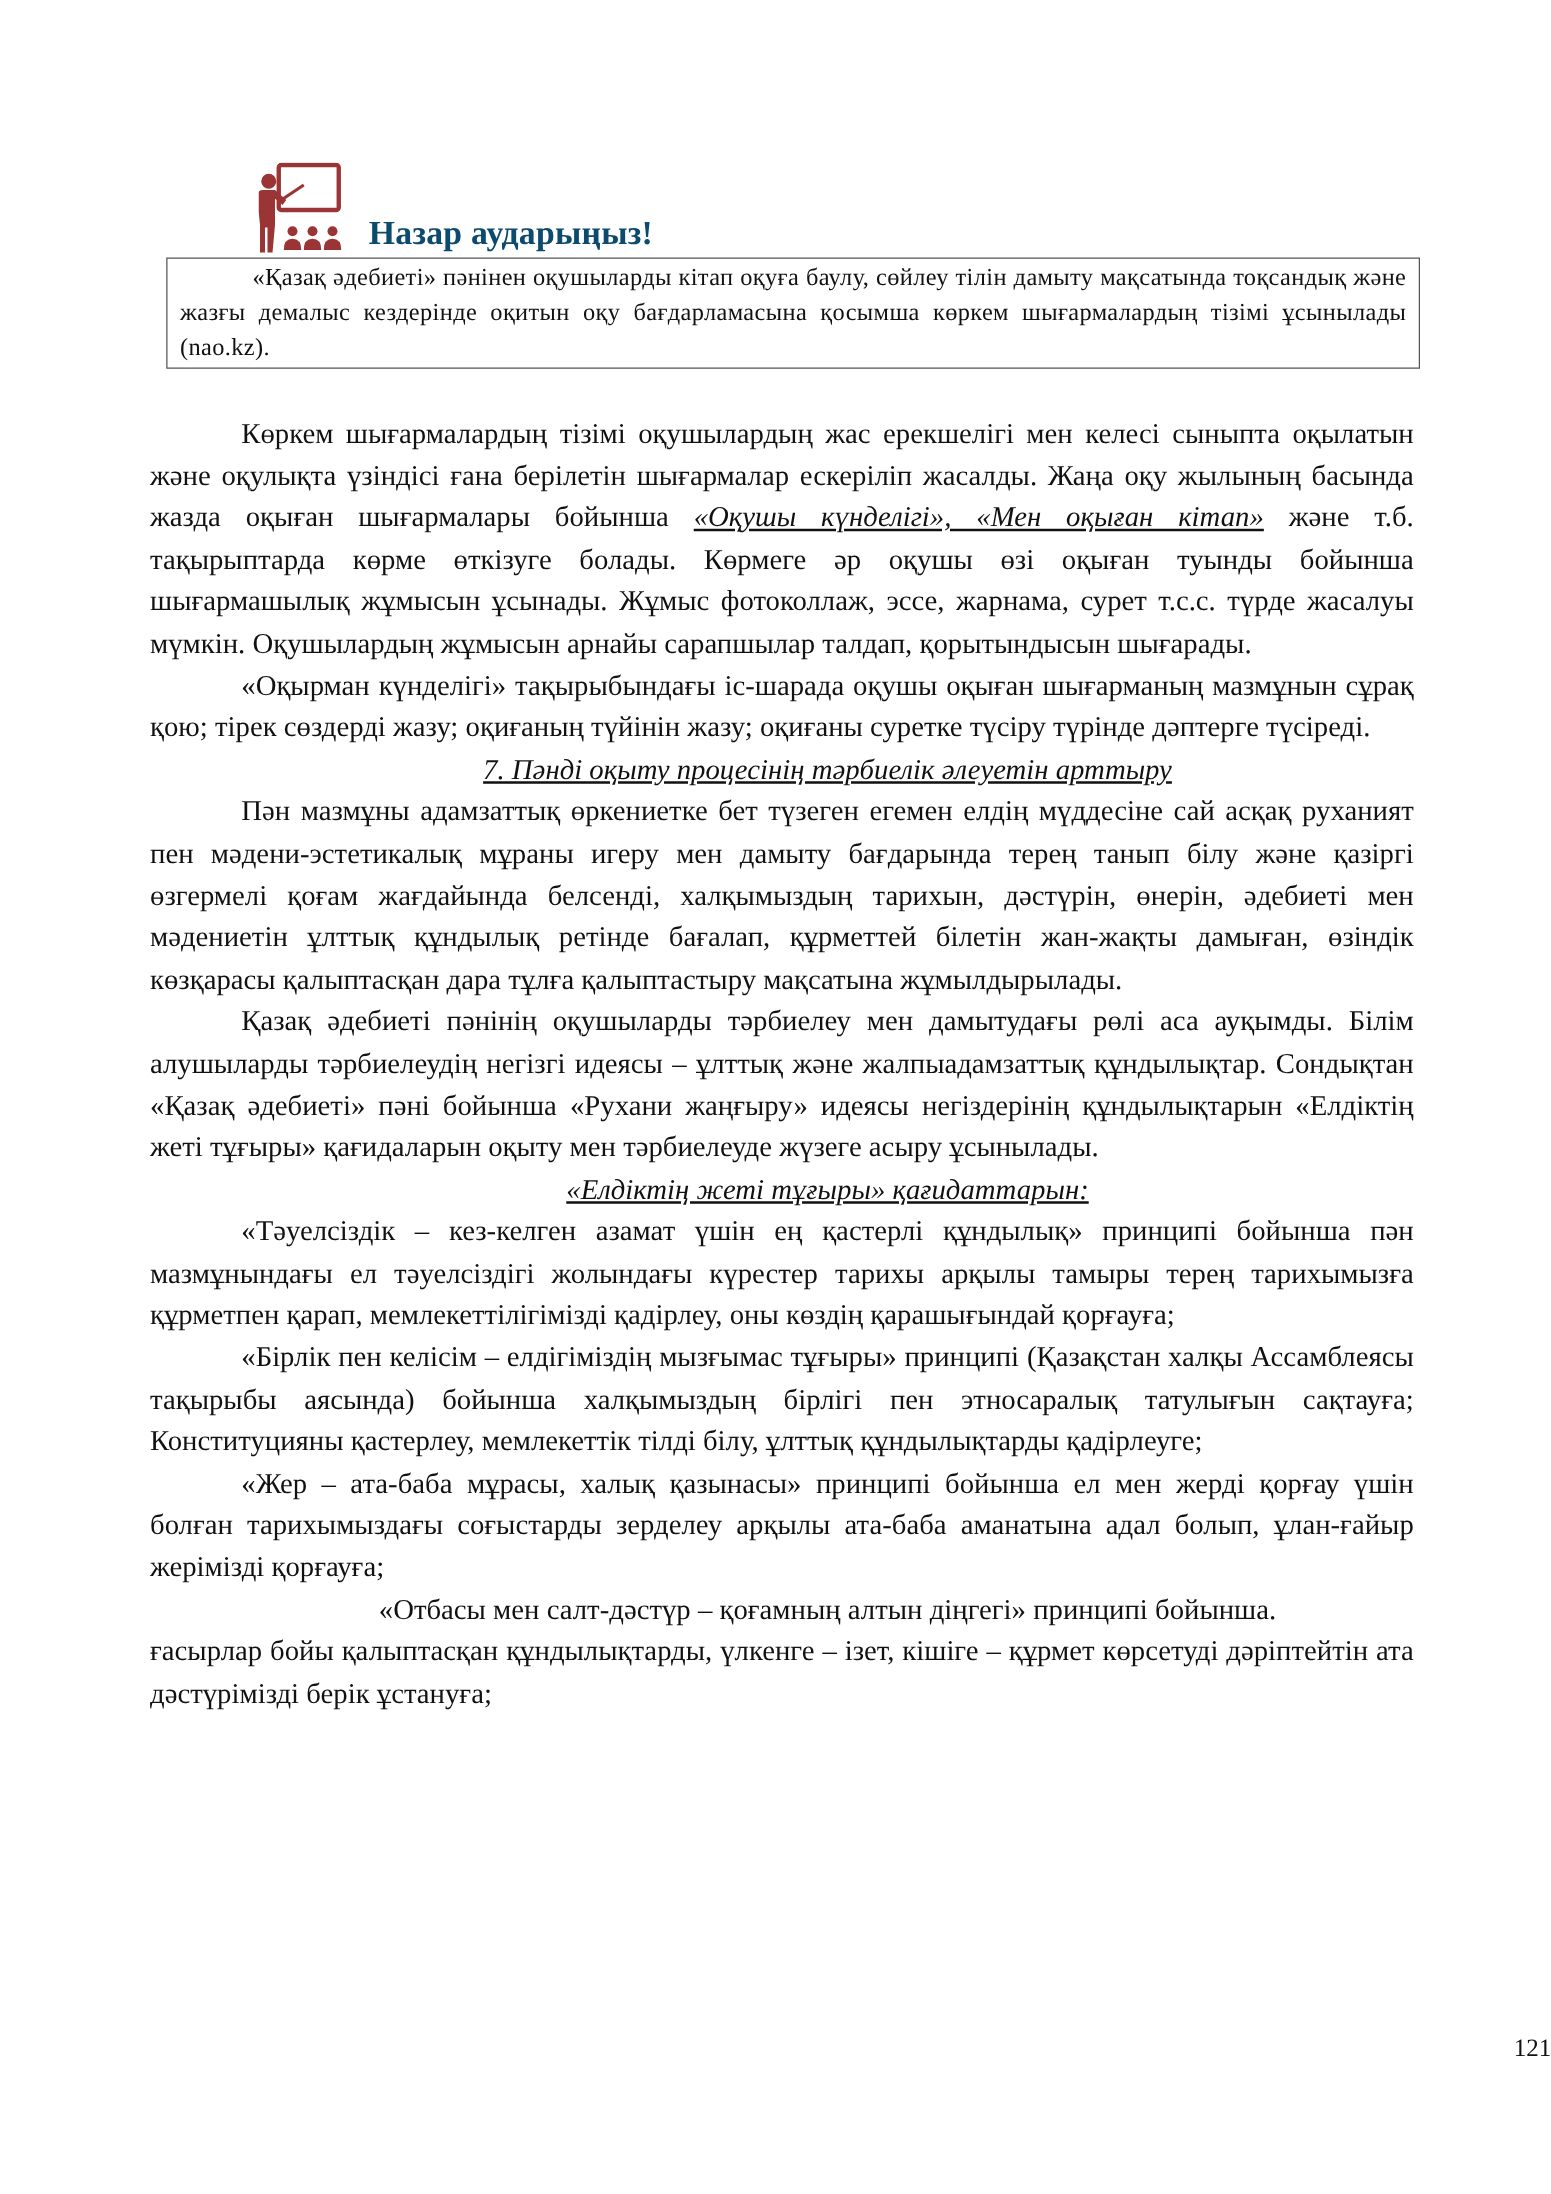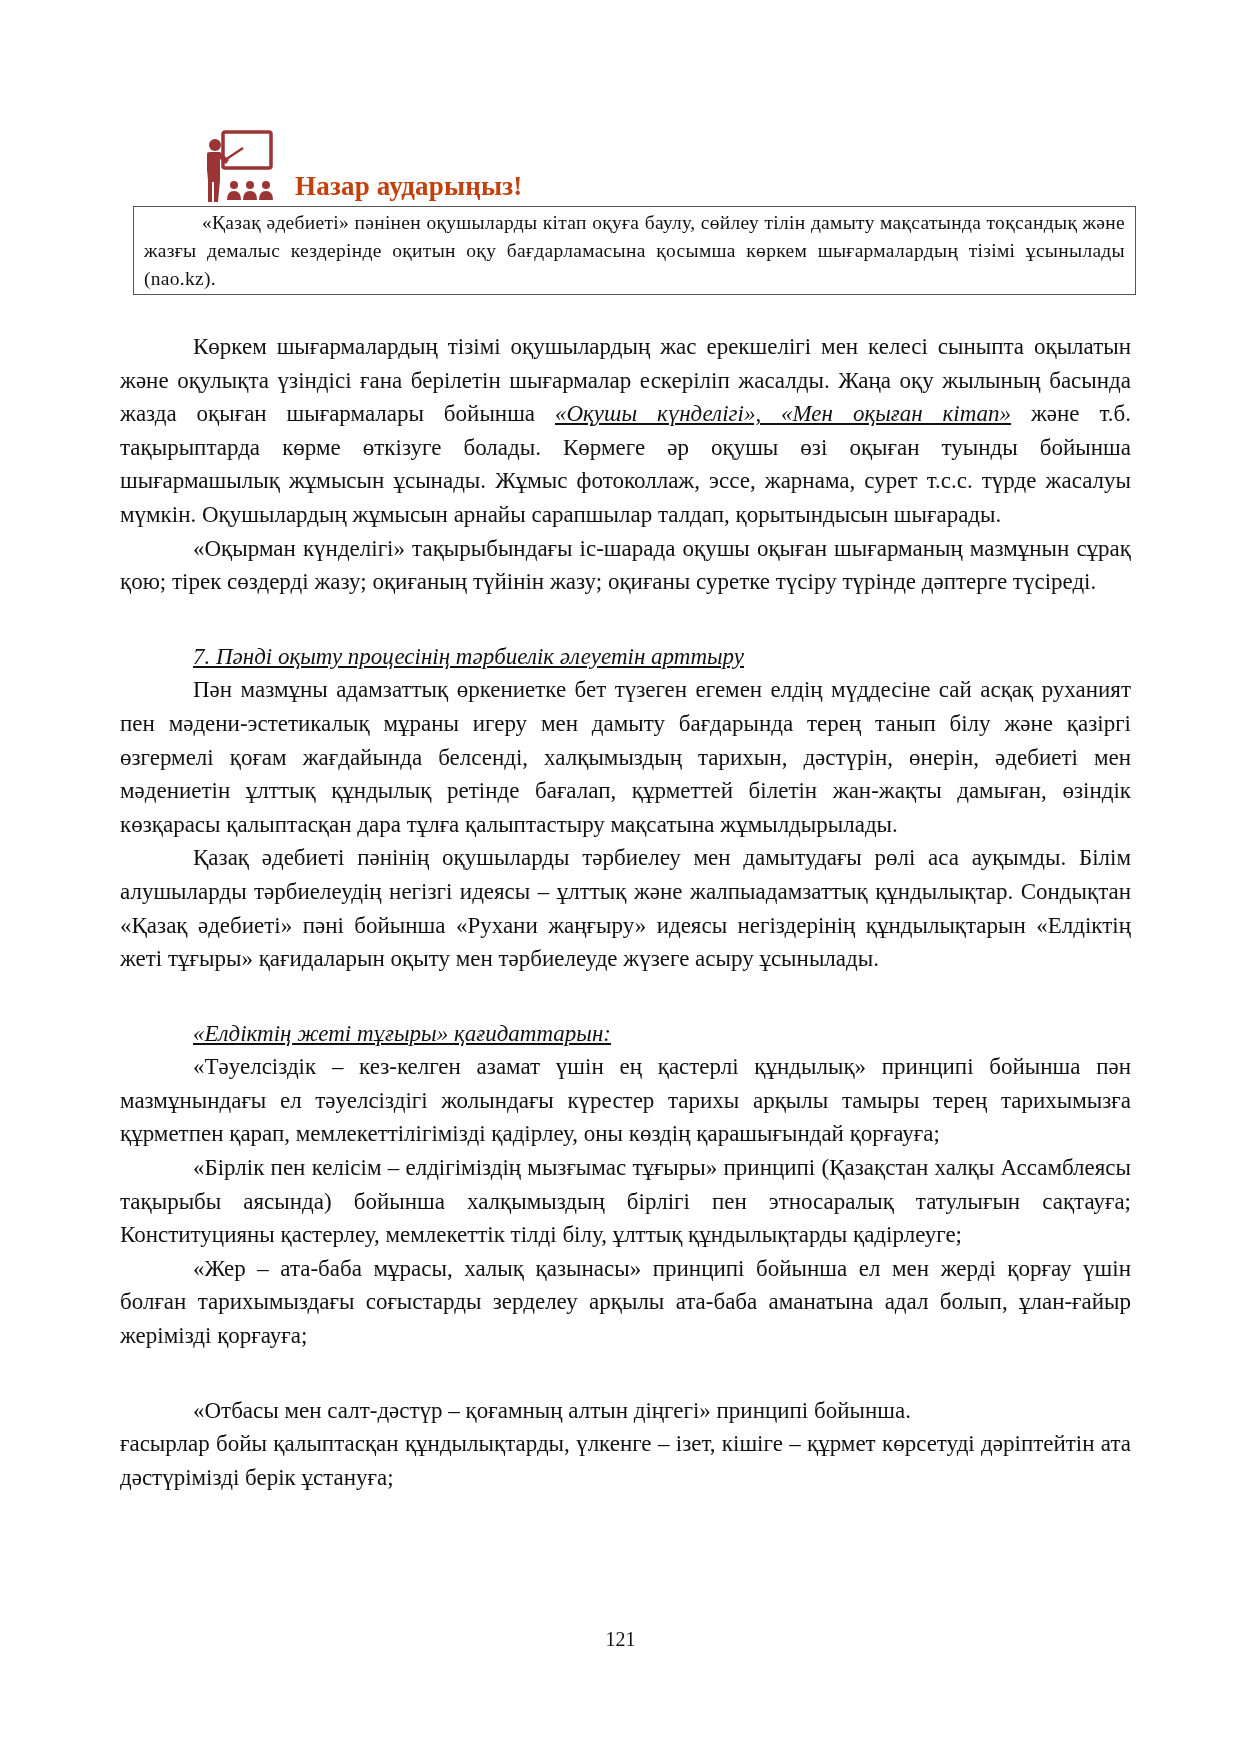--- a/index.html
+++ b/index.html
@@ -3,33 +3,33 @@
   <meta charset="utf-8">
   <style>
     html, body { margin: 0; padding: 0; background: #ffffff; }
     body { width: 1241px; height: 1755px; position: relative; overflow: hidden;
            font-family: "Liberation Serif", serif; color: #111; }
     .page { position: absolute; left: 0; top: 0; width: 1241px; height: 1755px; }
 
     .notice-header { position: absolute; left: 203px; top: 128px; height: 76px; display: flex; align-items: flex-end; }
     .notice-icon { width: 72px; height: 74px; display: block; }
     .notice-title { font-family: "Liberation Serif", serif; font-weight: bold; font-size: 27px;
-                    color: #c2410c; margin-left: 20px; margin-bottom: 2px; letter-spacing: 0.2px; white-space: nowrap; }
+                    color: #0c4a6e; margin-left: 20px; margin-bottom: 2px; letter-spacing: 0.2px; white-space: nowrap; }
 
     .notice-box { position: absolute; left: 133px; top: 206px; width: 1003px; height: 89px;
                   border: 1.5px solid #555; box-sizing: border-box; padding: 2px 10px 0 10px; }
     .notice-text { font-family: "Liberation Serif", serif; font-size: 19.5px;
                    line-height: 28px; text-align: justify; text-indent: 58px; margin: 0; letter-spacing: 0.3px; }
 
     .body { position: absolute; left: 120px; top: 330px; width: 1011px; }
     .para { font-size: 23px; line-height: 33.6px; text-align: justify; margin: 0; text-indent: 73px; }
-    .para.heading { text-align: left; margin-top: 41px; }
+    .para.heading { text-align: center; }
     .it { font-style: italic; text-decoration: underline; }
 
-    .page-number { position: absolute; left: 0; width: 1241px; top: 1628px; text-align: center; font-size: 20px; }
+    .page-number { position: absolute; left: 0; width: 1241px; top: 1628px; text-align: right; font-size: 20px; }
   </style>
 </head>
 <body>
 
 <div class="page">
 
   <div class="notice-header">
     <svg class="notice-icon" viewBox="0 0 72 74">
       <g fill="#9b3535" stroke="none">
 

